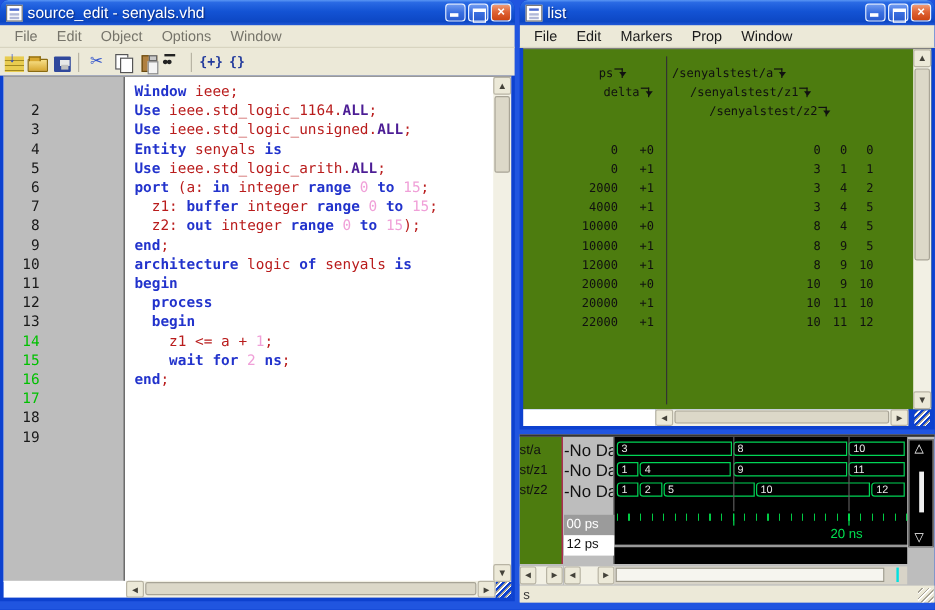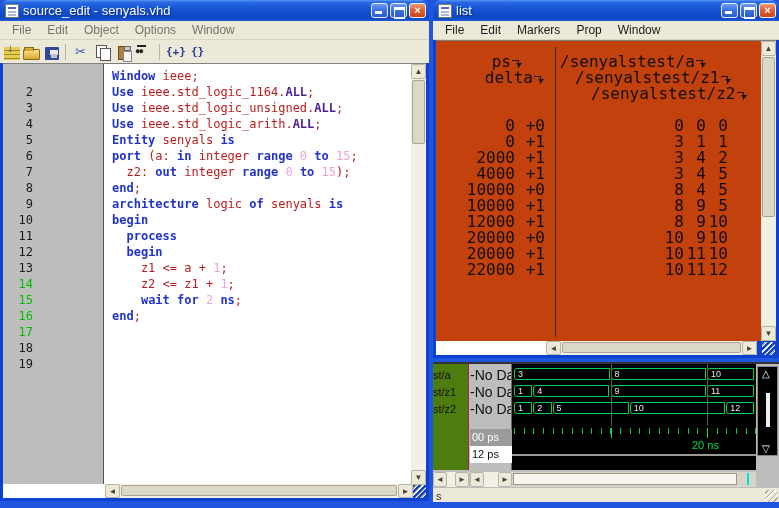--- a/index.html
+++ b/index.html
@@ -76,22 +76,22 @@
   .sb-btn { position:absolute; width:15px; height:14px; background:#ece9d8; border:1px solid #b8b4a4;
     color:#44423a; font-size:8px; text-align:center; line-height:13px; border-radius:2px; }
   .vscroll .sb-btn { height:15px; line-height:14px; }
   .sb-thumb { position:absolute; background:#dcd8c8; border:1px solid #a8a496; border-radius:2px; }
   #src-edit-vscroll { right:0; top:0; bottom:0; }
   #src-hscroll { left:105px; right:16px; bottom:3px; }
   .grip { position:absolute; width:13px; height:13px;
     background:repeating-linear-gradient(135deg,transparent 0 2px,#a8a496 2px 3px,#fff 3px 4px); }
 
   
-  .list-content { position:absolute; left:3px; right:3px; top:40px; height:301px; background:#c2410c;
-    border-top:1px solid #808080; overflow:hidden; font-family:"DejaVu Sans Mono",monospace; font-size:16px; color:#101010; }
+  .list-content { position:absolute; left:3px; right:3px; top:40px; height:301px; background:#4d7c0f;
+    border-top:1px solid #808080; overflow:hidden; font-family:"DejaVu Sans Mono",monospace; font-size:10px; color:#101010; }
   .list-sep { position:absolute; left:119px; top:6px; bottom:4px; width:1px; background:#333; }
   .lh-line { height:16px; line-height:16px; position:relative; white-space:nowrap; }
   .lh-time { display:inline-block; text-align:right; }
   .lh-sig { position:absolute; top:0; }
   .bend-arrow { display:inline-block; width:7px; height:8px; border-top:1px solid #111; border-right:1px solid #111;
     position:relative; margin-left:1px; top:1px; }
   .bend-arrow::after { content:""; position:absolute; right:-4px; bottom:-2px; width:0; height:0;
     border:3px solid transparent; border-top:4px solid #111; }
   .list-rows { padding-top:16px; }
   .list-row { height:16px; line-height:16px; display:flex; }
@@ -199,31 +199,31 @@
           <div class="gut-line green">16</div>
           <div class="gut-line green">17</div>
           <div class="gut-line">18</div>
           <div class="gut-line">19</div>
         </div>
     </div>
     <div class="code-col" id="code-lines">
         <div class="code-line"><span class="tok-kw">Window</span><span class="tok-pl"> ieee;</span></div>
         <div class="code-line"><span class="tok-kw">Use</span><span class="tok-pl"> ieee.std_logic_1164.</span><span class="tok-all">ALL</span><span class="tok-pl">;</span></div>
         <div class="code-line"><span class="tok-kw">Use</span><span class="tok-pl"> ieee.std_logic_unsigned.</span><span class="tok-all">ALL</span><span class="tok-pl">;</span></div>
+        <div class="code-line"><span class="tok-kw">Entity</span><span class="tok-pl"> senyals </span><span class="tok-kw">is</span></div>
         <div class="code-line"><span class="tok-kw">Use</span><span class="tok-pl"> ieee.std_logic_arith.</span><span class="tok-all">ALL</span><span class="tok-pl">;</span></div>
-        <div class="code-line"><span class="tok-kw">Entity</span><span class="tok-pl"> senyals </span><span class="tok-kw">is</span></div>
         <div class="code-line"><span class="tok-kw">port</span><span class="tok-pl"> (a: </span><span class="tok-kw">in</span><span class="tok-pl"> integer </span><span class="tok-kw">range</span><span class="tok-num"> 0 </span><span class="tok-kw">to</span><span class="tok-num"> 15</span><span class="tok-pl">;</span></div>
+        <div class="code-line"><span class="tok-pl">  z1: </span><span class="tok-kw">buffer</span><span class="tok-pl"> integer </span><span class="tok-kw">range</span><span class="tok-num"> 0 </span><span class="tok-kw">to</span><span class="tok-num"> 15</span><span class="tok-pl">;</span></div>
         <div class="code-line"><span class="tok-pl">  z2: </span><span class="tok-kw">out</span><span class="tok-pl"> integer </span><span class="tok-kw">range</span><span class="tok-num"> 0 </span><span class="tok-kw">to</span><span class="tok-num"> 15</span><span class="tok-pl">);</span></div>
         <div class="code-line"><span class="tok-kw">end</span><span class="tok-pl">;</span></div>
         <div class="code-line"><span class="tok-kw">architecture</span><span class="tok-pl"> logic </span><span class="tok-kw">of</span><span class="tok-pl"> senyals </span><span class="tok-kw">is</span></div>
         <div class="code-line"><span class="tok-kw">begin</span></div>
         <div class="code-line"><span class="tok-pl">  </span><span class="tok-kw">process</span></div>
         <div class="code-line"><span class="tok-pl">  </span><span class="tok-kw">begin</span></div>
         <div class="code-line"><span class="tok-pl">    z1 &lt;= a + </span><span class="tok-num">1</span><span class="tok-pl">;</span></div>
-        <div class="code-line"><span class="tok-pl">    z2 &lt;= z1 + </span><span class="tok-num">1</span><span class="tok-pl">;</span></div>
         <div class="code-line"><span class="tok-pl">    </span><span class="tok-kw">wait for</span><span class="tok-num"> 2 </span><span class="tok-kw">ns</span><span class="tok-pl">;</span></div>
         <div class="code-line"><span class="tok-kw">end</span><span class="tok-pl">;</span></div>
         <div class="code-line"></div>
       </div>
     <div class="vscroll" id="src-edit-vscroll">
       <span class="sb-btn" style="top:0;">▲</span>
       <span class="sb-thumb" style="top:16px; left:1px; width:13px; height:64px;"></span>
       <span class="sb-btn" style="bottom:0;">▼</span>
     </div>
   </div>

